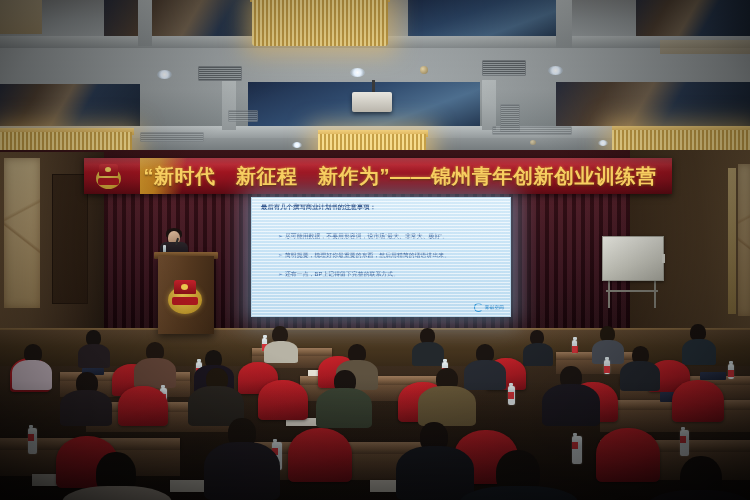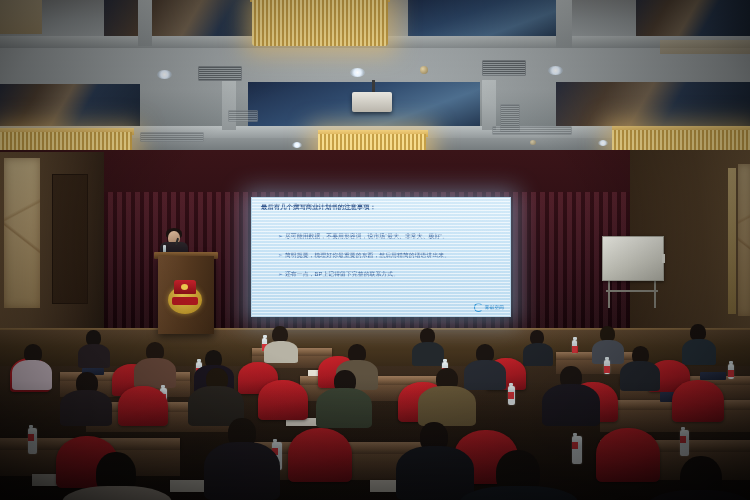--- a/index.html
+++ b/index.html
@@ -204,20 +204,30 @@
   </div>
 
   <div class="wall-right">
     <div class="gold-strip" style="left:98px;top:18px;width:8px;height:146px;"></div>
     <div class="marble" style="left:108px;top:14px;width:14px;height:152px;opacity:.8;"></div>
   </div>
 
   <div class="stage-edge"></div>
   <div class="stage"></div>
 
+  <div class="banner">
+    <div class="banner-rays"></div>
+    <div class="banner-emblem">
+      <div class="emb-disc"></div>
+        <div class="emb-cap"></div>
+        <div class="emb-txt"></div>
+    </div>
+    <div class="banner-text">“新时代　新征程　新作为”——锦州青年创新创业训练营</div>
+    <div class="banner-gloss"></div>
+  </div>
 
   <div class="screen-glow"></div>
   <div class="screen">
     <div class="slide-title">最后有几个撰写商业计划书的注意事项：</div>
     <div class="slide-li" style="top:34px;">
       <span class="arw">➢</span><span>尽可能用数据，不要用形容词，说市场“最大、非常大、极好”。</span>
     </div>
     <div class="slide-li" style="top:53px;">
       <span class="arw">➢</span><span>简明扼要，梳理好你最重要的东西，然后用精简的话语讲出来。</span>
     </div>

